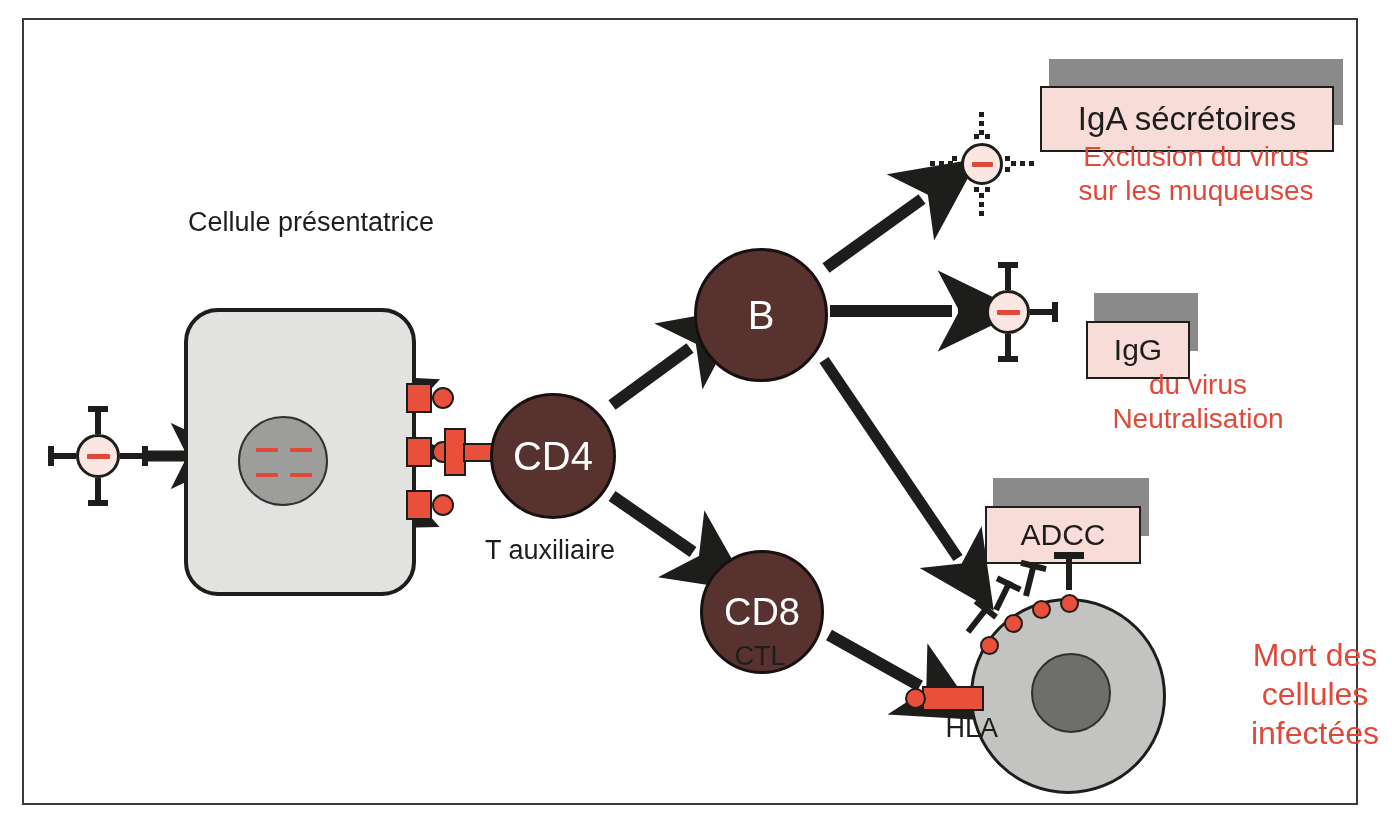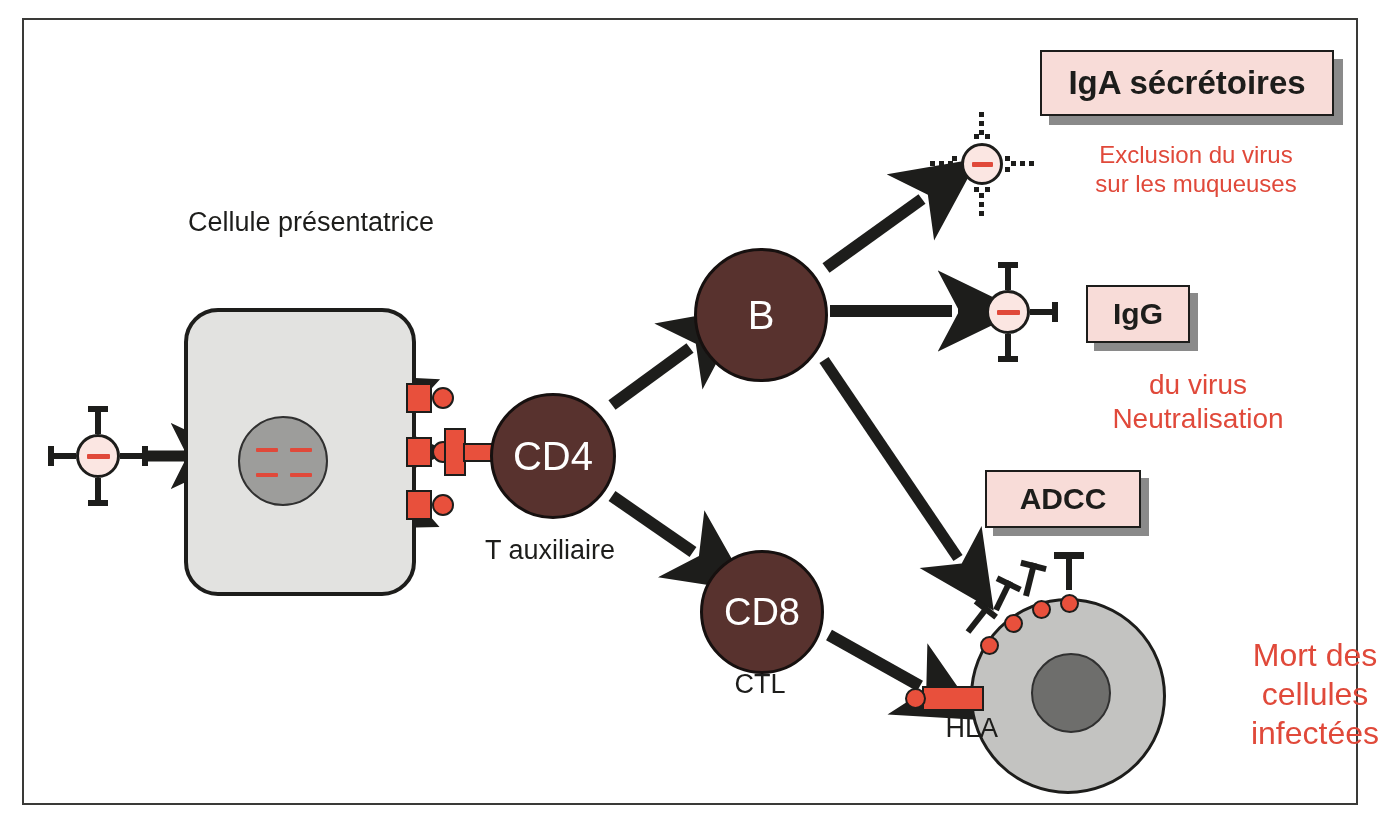--- a/index.html
+++ b/index.html
@@ -3,21 +3,21 @@
 <meta charset="utf-8">
 <style>
   html,body{margin:0;padding:0;background:#ffffff;}
   body{width:1392px;height:832px;font-family:"Liberation Sans",sans-serif;overflow:hidden;}
   #stage{position:relative;width:1392px;height:832px;background:#ffffff;}
   #frame{position:absolute;left:22px;top:18px;width:1336px;height:787px;border:2px solid #3a3a38;box-sizing:border-box;background:#ffffff;}
   .abs{position:absolute;}
 
   
   .labelbox{position:absolute;background:#f8dcd8;border:2.5px solid #1d1d1b;box-sizing:border-box;
-            display:flex;align-items:center;justify-content:center;color:#1d1d1b;font-weight:700;}
+            display:flex;align-items:center;justify-content:center;color:#1d1d1b;font-weight:400;margin-top:36px;}
   .boxwrap{position:absolute;}
   .boxshadow{position:absolute;background:#8a8a8a;}
 
   
   .redtext{position:absolute;color:#e0493a;line-height:1.22;text-align:center;}
   .blacktext{position:absolute;color:#1d1d1b;line-height:1.25;text-align:center;}
 
   
   .brownCell{position:absolute;border-radius:50%;background:#58322e;border:3px solid #16100f;
              display:flex;align-items:center;justify-content:center;color:#ffffff;}
@@ -139,21 +139,21 @@
     <span>T auxiliaire</span>
   </div>
 
   <div class="brownCell" style="left:694px;top:248px;width:128px;height:128px;font-size:40px;">
     <span>B</span>
   </div>
 
   <div class="brownCell" style="left:700px;top:550px;width:118px;height:118px;font-size:38px;">
     <span>CD8</span>
   </div>
-  <div class="blacktext" style="left:690px;top:668px;width:140px;font-size:27px;">
+  <div class="blacktext" style="left:690px;top:640px;width:140px;font-size:27px;">
     <span>CTL</span>
   </div>
 
   <div class="boxwrap" style="left:1040px;top:50px;">
     <div class="boxshadow" style="left:9px;top:9px;width:294px;height:66px;"></div>
     <div class="labelbox" style="left:0;top:0;width:294px;height:66px;font-size:33px;">
       <span>IgA sécrétoires</span>
     </div>
   </div>
 
@@ -184,21 +184,21 @@
     </div>
     <div class="dotmark" style="left:73px;top:44px;width:31px;height:16px;">
       <i style="left:26px;top:5px;"></i>
         <i style="left:17px;top:5px;"></i>
         <i style="left:8px;top:5px;"></i>
       <i style="left:2px;top:0px;"></i>
         <i style="left:2px;top:11px;"></i>
     </div>
   </div>
 
-  <div class="redtext" style="left:1036px;top:140px;width:320px;font-size:24px;">
+  <div class="redtext" style="left:1036px;top:140px;width:320px;font-size:28px;">
     <div>Exclusion du virus</div>
     <div>sur les muqueuses</div>
   </div>
 
   <div class="abs" style="left:958px;top:262px;width:100px;height:100px;">
     <div class="virus" style="left:28px;top:28px;width:44px;height:44px;">
       <div class="virusdash" style="left:8px;top:17px;width:23px;height:5px;"></div>
     </div>
     <div class="tmark" style="left:40px;top:0px;width:20px;height:28px;">
       <div class="bar" style="left:0;top:0;width:20px;height:6px;"></div>

